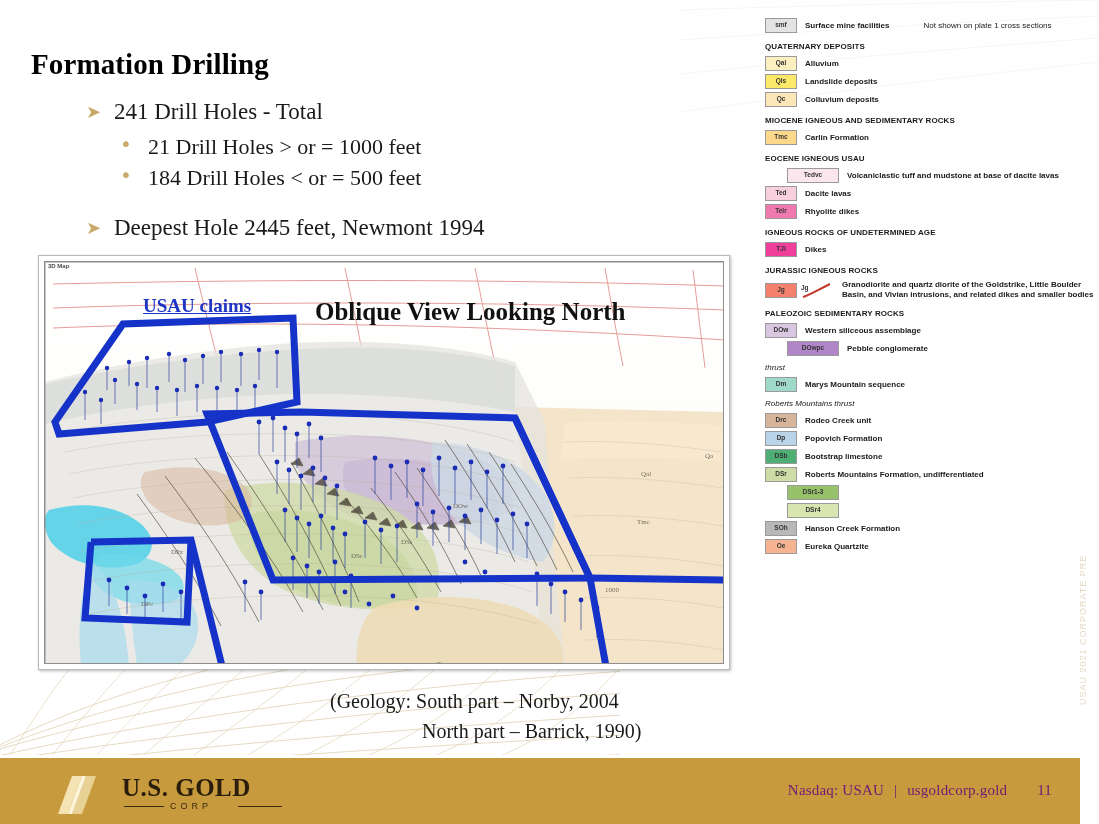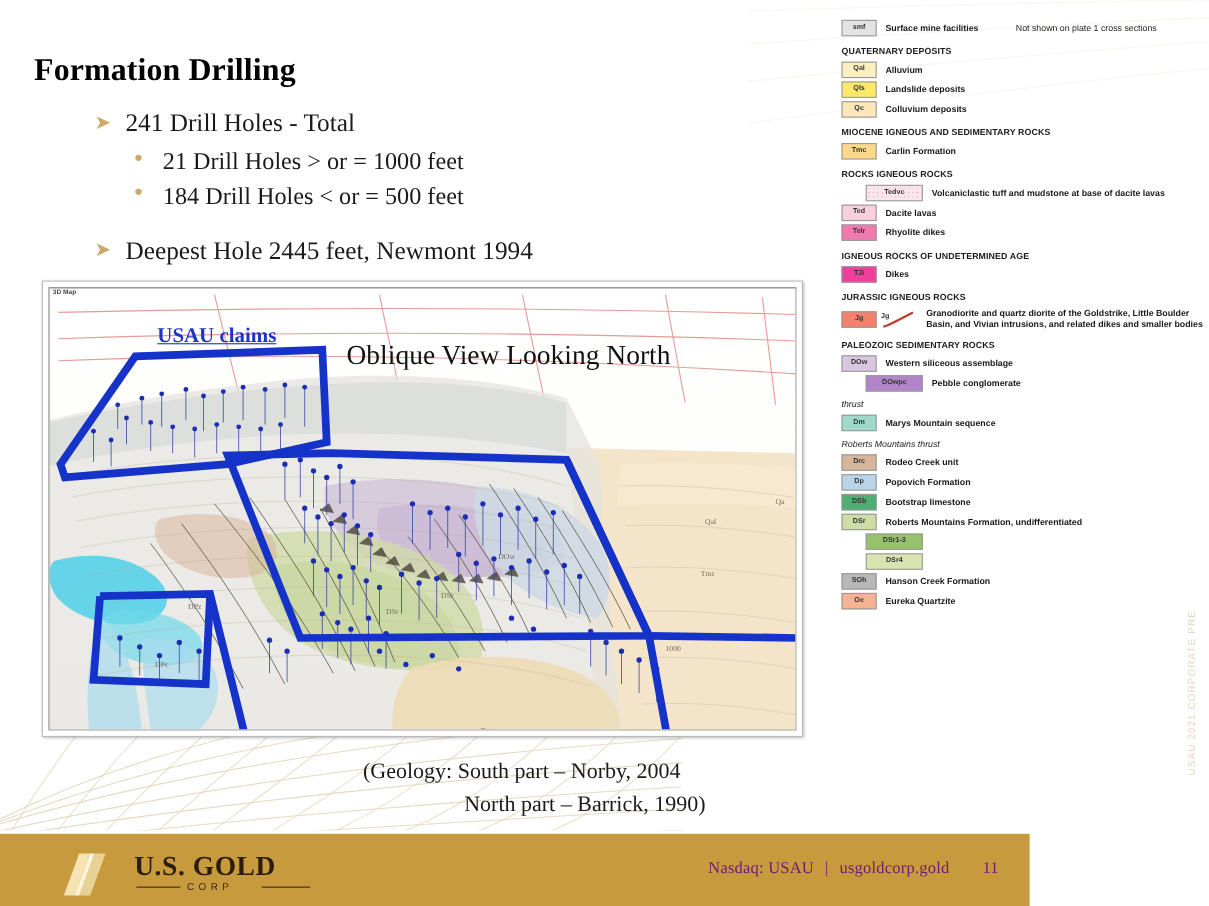--- a/index.html
+++ b/index.html
@@ -69,22 +69,22 @@
     font-family: "Liberation Sans", sans-serif; font-size: 6px;
     font-weight: bold; color: #4a4a4a;
   }
   #usau-claims-label {
     position: absolute; left: 98px; top: 33px; z-index: 7;
     font-size: 19px; font-weight: bold; color: #1d34c4;
     font-family: "Liberation Serif", serif;
     text-decoration: underline;
   }
   #oblique-view-title {
-    position: absolute; left: 270px; top: 48px; z-index: 7;
-    font-size: 25px; font-weight: normal; color: #111111;
+    position: absolute; left: 270px; top: 36px; z-index: 7;
+    font-size: 25px; font-weight: bold; color: #111111;
   }
 
   
   #caption { position: absolute; left: 330px; top: 686px; width: 420px; }
   #caption div { font-size: 20px; color: #1a1a1a; line-height: 1.5; }
   #caption .line2 { padding-left: 92px; }
 
   
   #legend {
     position: absolute; left: 765px; top: 18px; width: 330px; height: 700px;
@@ -111,21 +111,21 @@
   }
   .leg-sub {
     font-size: 8px; font-style: italic; color: #1a1a1a;
     margin: 7px 0 5px 0;
   }
   .jg-sym { flex: none; width: 34px; height: 17px; position: relative; margin-left: 3px; }
   .jg-sym .jg-t { position: absolute; left: 1px; top: 2px; font-size: 6.5px; font-weight: bold; color: #333; }
 
   
   #footer {
-    position: absolute; left: 0; bottom: 0; width: 936px; height: 66px;
+    position: absolute; left: 0; bottom: 0; width: 1080px; height: 66px;
     background: #c79a3d;
   }
   #logo-wrap { position: absolute; left: 52px; top: 12px; width: 230px; height: 46px; }
   #logo-text {
     position: absolute; left: 70px; top: 4px;
     font-size: 25px; font-weight: bold; color: #2a1d0c;
     letter-spacing: .5px; font-family: "Liberation Serif", serif;
   }
   #logo-corp {
     position: absolute; left: 118px; top: 31px;
@@ -529,21 +529,21 @@
         </div>
         <div class="leg-label">Colluvium deposits</div>
       </div>
       <div class="leg-head">MIOCENE IGNEOUS AND SEDIMENTARY ROCKS</div>
       <div class="leg-row">
         <div class="swatch" style="background: rgb(252, 217, 138);">
           <span>Tmc</span>
         </div>
         <div class="leg-label">Carlin Formation</div>
       </div>
-      <div class="leg-head">ROCKS IGNEOUS ROCKS</div>
+      <div class="leg-head">EOCENE IGNEOUS USAU</div>
       <div class="leg-row indent">
         <div class="swatch wide" style="background: radial-gradient(rgb(217, 138, 176) 0.6px, transparent 0.7px) 0% 0% / 4px 4px rgb(251, 230, 238);">
           <span>Tedvc</span>
         </div>
         <div class="leg-label">Volcaniclastic tuff and mudstone at base of dacite lavas</div>
       </div>
       <div class="leg-row">
         <div class="swatch" style="background: rgb(247, 207, 221);">
           <span>Ted</span>
         </div>

